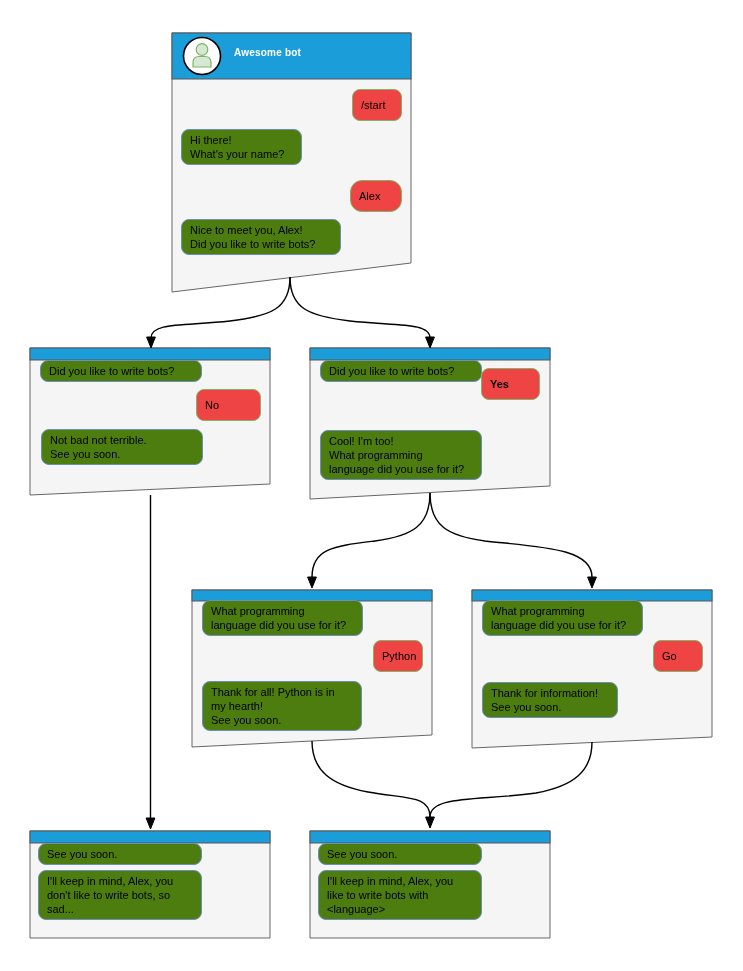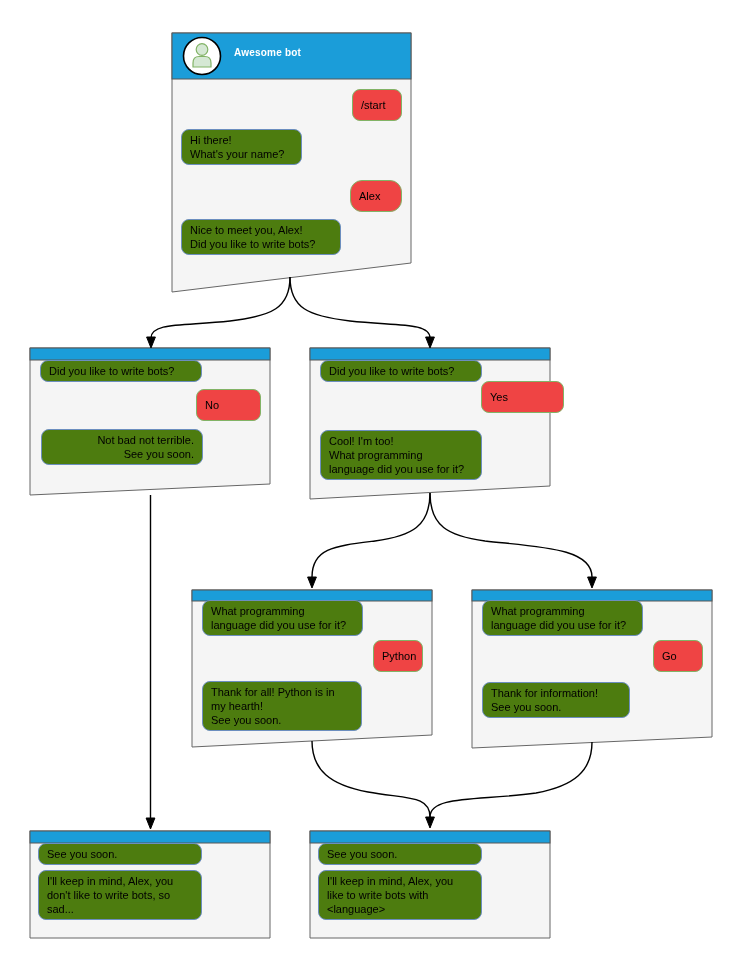--- a/index.html
+++ b/index.html
@@ -104,40 +104,40 @@
   <div class="win-title">Awesome bot</div>
   <div class="bubble user" style="left:352px;top:89px;width:50px;">/start</div>
   <div class="bubble bot" style="left:181px;top:129px;width:121px;">Hi there!
 What's your name?</div>
   <div class="bubble user" style="left:350px;top:180px;width:52px;border-radius:12px;">Alex</div>
   <div class="bubble bot" style="left:181px;top:219px;width:160px;">Nice to meet you, Alex!
 Did you like to write bots?</div>
 
   <div class="bubble bot" style="left:40px;top:360px;width:162px;">Did you like to write bots?</div>
   <div class="bubble user" style="left:196px;top:389px;width:65px;">No</div>
-  <div class="bubble bot" style="left:41px;top:429px;width:162px;text-align:right;">Not bad not terrible.
+  <div class="bubble bot" style="left:41px;top:429px;width:162px;">Not bad not terrible.
 See you soon.</div>
 
   <div class="bubble bot" style="left:320px;top:360px;width:162px;">Did you like to write bots?</div>
-  <div class="bubble user" style="left:481px;top:381px;width:83px;">Yes</div>
+  <div class="bubble user" style="left:481px;top:368px;width:59px;font-weight:bold;">Yes</div>
   <div class="bubble bot" style="left:320px;top:430px;width:162px;">Cool! I'm too!
 What programming
 language did you use for it?</div>
 
   <div class="bubble bot" style="left:202px;top:600px;width:161px;">What programming
 language did you use for it?</div>
   <div class="bubble user" style="left:373px;top:640px;width:50px;">Python</div>
   <div class="bubble bot" style="left:202px;top:681px;width:160px;">Thank for all! Python is in
 my hearth!
 See you soon.</div>
 
   <div class="bubble bot" style="left:482px;top:600px;width:161px;">What programming
 language did you use for it?</div>
   <div class="bubble user" style="left:653px;top:640px;width:50px;">Go</div>
-  <div class="bubble bot" style="left:482px;top:682px;width:148px;">Thank for information!
+  <div class="bubble bot" style="left:482px;top:682px;width:136px;">Thank for information!
 See you soon.</div>
 
   <div class="bubble bot" style="left:38px;top:843px;width:164px;">See you soon.</div>
   <div class="bubble bot" style="left:38px;top:870px;width:164px;">I'll keep in mind, Alex, you
 don't like to write bots, so
 sad...</div>
 
   <div class="bubble bot" style="left:318px;top:843px;width:164px;">See you soon.</div>
   <div class="bubble bot" style="left:318px;top:870px;width:164px;">I'll keep in mind, Alex, you
 like to write bots with

